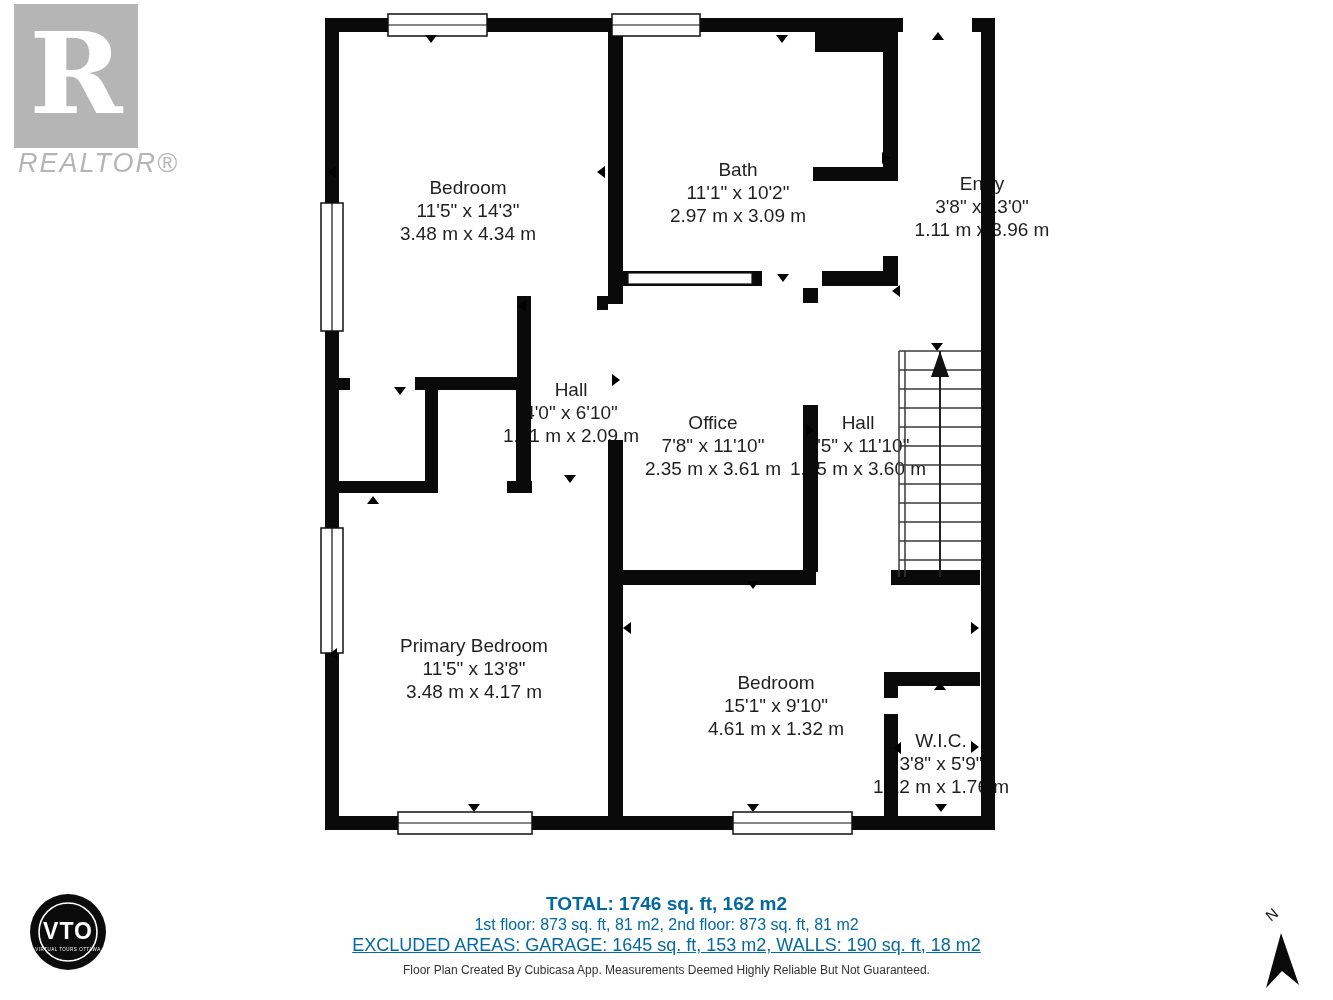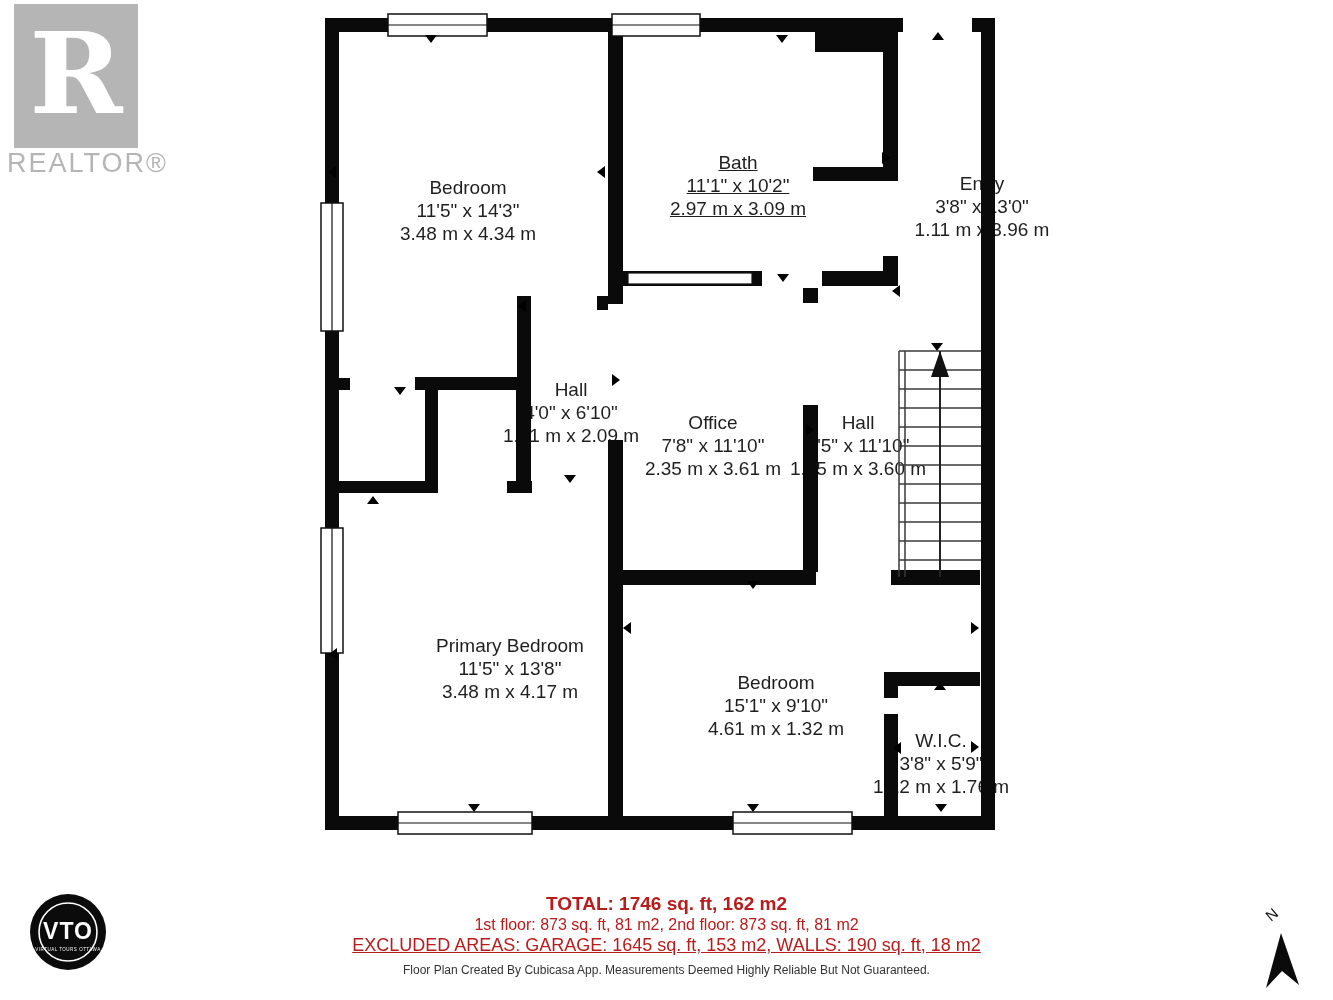--- a/index.html
+++ b/index.html
@@ -9,24 +9,24 @@
   .room-label{position:absolute;z-index:1;text-align:center;color:#1f1f1f;
               font-size:19px;line-height:23px;white-space:nowrap;transform:translateX(-50%);}
   .room-label .rname{display:block;}
   .room-label .rdim{display:block;}
   #plan-svg{position:absolute;left:0;top:0;z-index:2;pointer-events:none;}
   
   .realtor-box{position:absolute;left:14px;top:4px;width:124px;height:144px;background:#b5b5b5;z-index:3;}
   .realtor-r{width:100%;height:100%;text-align:center;line-height:140px;
              font-family:"DejaVu Serif","Liberation Serif",serif;font-weight:bold;
              font-size:112px;color:#ffffff;}
-  .realtor-word{position:absolute;left:7px;top:148px;width:160px;z-index:3;color:#b5b5b5;
-                font-size:27px;letter-spacing:2px;font-weight:400;}
+  .realtor-word{position:absolute;left:18px;top:148px;width:160px;z-index:3;color:#b5b5b5;
+                font-size:27px;letter-spacing:2px;font-weight:400;font-style:italic;}
   
-  .footer-line{position:absolute;left:0;width:100%;text-align:center;z-index:1;color:#b91c1c;}
+  .footer-line{position:absolute;left:0;width:100%;text-align:center;z-index:1;color:#0369a1;}
   .f-total{top:893px;font-size:19px;font-weight:bold;}
   .f-floors{top:916px;font-size:16px;}
   .f-excluded{top:935px;font-size:18px;text-decoration:underline;}
   .f-disclaimer{top:963px;font-size:12px;color:#333;}
   .watermark{position:absolute;left:0;width:100%;top:912px;text-align:center;z-index:0;
              font-size:29px;color:#9f9f9f;opacity:0.45;letter-spacing:1px;}
 </style>
 </head>
 <body>
 
@@ -36,21 +36,21 @@
     <div class="realtor-r">R</div>
   </div>
   <div class="realtor-word">REALTOR®</div>
 
 
   <div class="room-label" style="left:468px;top:176px;">
     <span class="rname">Bedroom</span>
     <span class="rdim">11'5" x 14'3"</span>
     <span class="rdim">3.48 m x 4.34 m</span>
   </div>
-  <div class="room-label" style="left:738px;top:151px;text-decoration:underline;">
+  <div class="room-label" style="left:738px;top:158px;">
     <span class="rname">Bath</span>
     <span class="rdim">11'1" x 10'2"</span>
     <span class="rdim">2.97 m x 3.09 m</span>
   </div>
   <div class="room-label" style="left:982px;top:172px;">
     <span class="rname">Entry</span>
     <span class="rdim">3'8" x 13'0"</span>
     <span class="rdim">1.11 m x 3.96 m</span>
   </div>
   <div class="room-label" style="left:571px;top:378px;">
@@ -61,21 +61,21 @@
   <div class="room-label" style="left:713px;top:411px;">
     <span class="rname">Office</span>
     <span class="rdim">7'8" x 11'10"</span>
     <span class="rdim">2.35 m x 3.61 m</span>
   </div>
   <div class="room-label" style="left:858px;top:411px;">
     <span class="rname">Hall</span>
     <span class="rdim">3'5" x 11'10"</span>
     <span class="rdim">1.05 m x 3.60 m</span>
   </div>
-  <div class="room-label" style="left:474px;top:634px;margin-left:36px;">
+  <div class="room-label" style="left:474px;top:634px;">
     <span class="rname">Primary Bedroom</span>
     <span class="rdim">11'5" x 13'8"</span>
     <span class="rdim">3.48 m x 4.17 m</span>
   </div>
   <div class="room-label" style="left:776px;top:671px;">
     <span class="rname">Bedroom</span>
     <span class="rdim">15'1" x 9'10"</span>
     <span class="rdim">4.61 m x 1.32 m</span>
   </div>
   <div class="room-label" style="left:941px;top:729px;">

